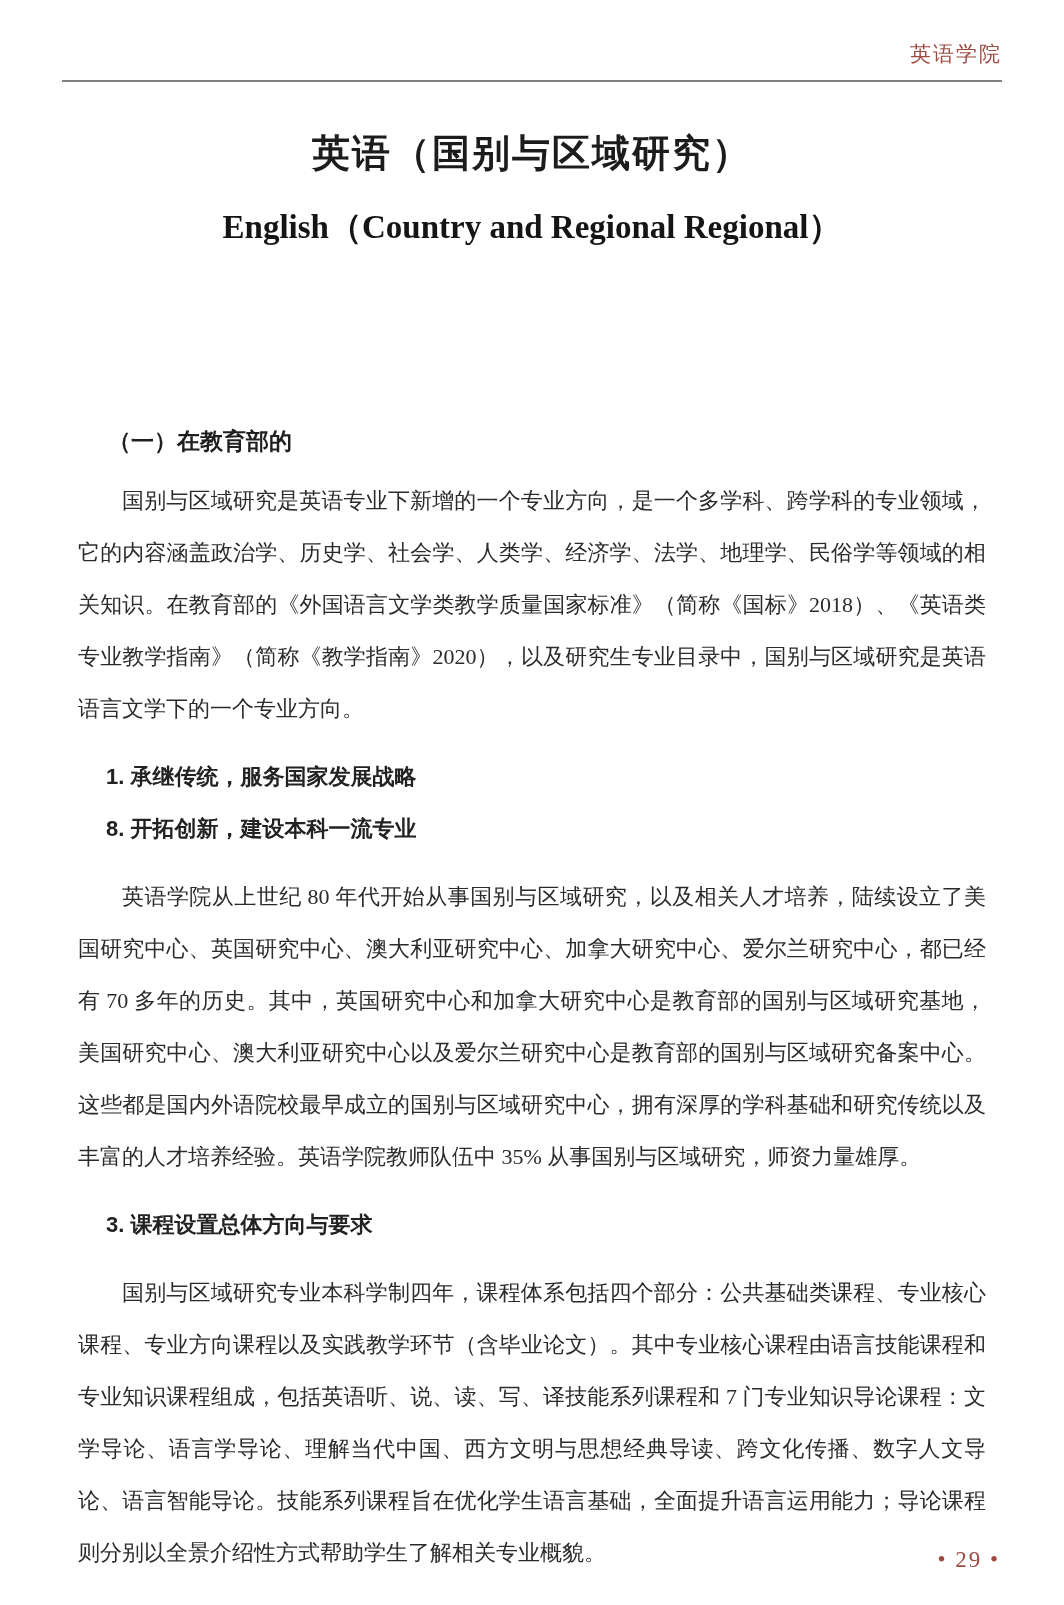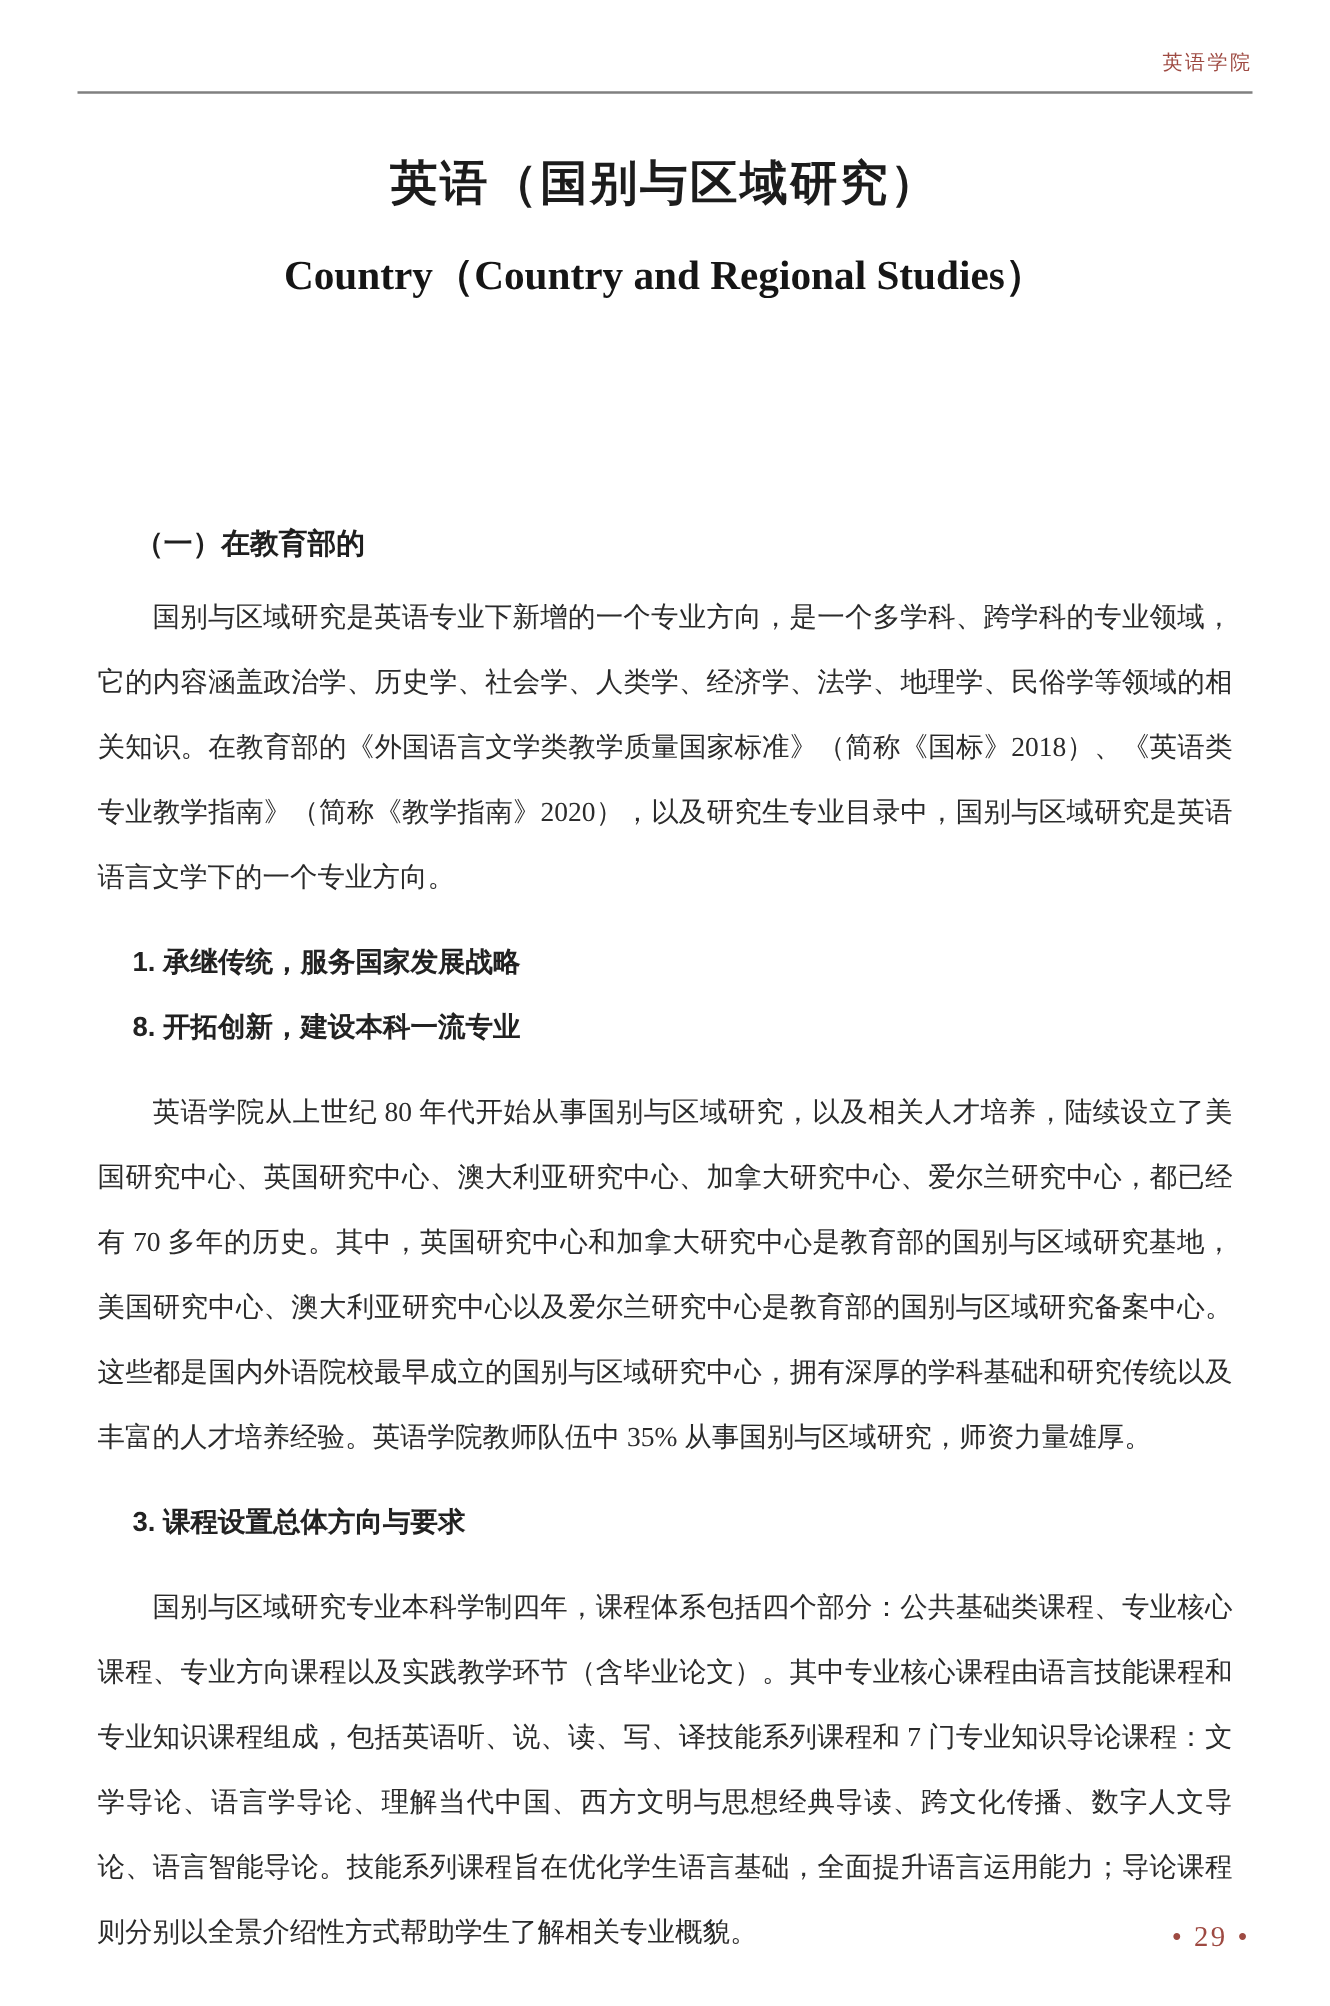--- a/index.html
+++ b/index.html
@@ -9,21 +9,21 @@
     font-family: "Liberation Serif", serif;
     color: #2b2b2b;
     overflow: hidden;
   }
   .page { position: absolute; inset: 0; padding: 40px 62px 0 62px; box-sizing: border-box; }
 
   
   .running-header {
     display: flex; justify-content: flex-end; align-items: flex-end;
     font-family: "Liberation Sans", sans-serif;
-    font-size: 16px; letter-spacing: 2px;
+    font-size: 21px; letter-spacing: 2px;
   }
   .header-label { color: #9e4a42; }
   .header-rule {
     margin-top: 12px;
     border: none; border-top: 2px solid #808080;
     width: 100%; height: 0;
   }
 
   
   .doc-title {
@@ -61,40 +61,40 @@
   .content .subheading {
     margin: 0; text-indent: 2em;
     font-weight: bold;
     font-family: Liberation Sans, sans-serif;
     color: #222222;
   }
 
   
   .page-number {
     position: absolute;
-    right: 64px; bottom: 42px;
+    right: 64px; bottom: 32px;
     font-family: "Liberation Serif", serif;
     font-size: 23px;
     color: #9e4a42;
     letter-spacing: 2px;
   }
 </style>
 </head>
 <body>
 
 <div class="page">
 
   <div class="running-header">
     <span class="header-label">英语学院</span>
   </div>
   <hr class="header-rule">
 
   <div class="doc-title">英语（国别与区域研究）</div>
 
-  <div class="doc-subtitle">Country（Country and Regional Studies）</div>
+  <div class="doc-subtitle">English（Country and Regional Regional）</div>
 
   <div class="section-heading">（一）在教育部的</div>
 
   <div class="content" id="content-container">
 
   <p class="">国别与区域研究是英语专业下新增的一个专业方向，是一个多学科、跨学科的专业领域，它的内容涵盖政治学、历史学、社会学、人类学、经济学、法学、地理学、民俗学等领域的相关知识。在教育部的《外国语言文学类教学质量国家标准》（简称《国标》2018）、《英语类专业教学指南》（简称《教学指南》2020），以及研究生专业目录中，国别与区域研究是英语语言文学下的一个专业方向。</p>
       <p class="subheading">1. 承继传统，服务国家发展战略</p>
       <p class="subheading">8. 开拓创新，建设本科一流专业</p>
       <p class="">英语学院从上世纪 80 年代开始从事国别与区域研究，以及相关人才培养，陆续设立了美国研究中心、英国研究中心、澳大利亚研究中心、加拿大研究中心、爱尔兰研究中心，都已经有 70 多年的历史。其中，英国研究中心和加拿大研究中心是教育部的国别与区域研究基地，美国研究中心、澳大利亚研究中心以及爱尔兰研究中心是教育部的国别与区域研究备案中心。这些都是国内外语院校最早成立的国别与区域研究中心，拥有深厚的学科基础和研究传统以及丰富的人才培养经验。英语学院教师队伍中 35% 从事国别与区域研究，师资力量雄厚。</p>
       <p class="subheading">3. 课程设置总体方向与要求</p>

